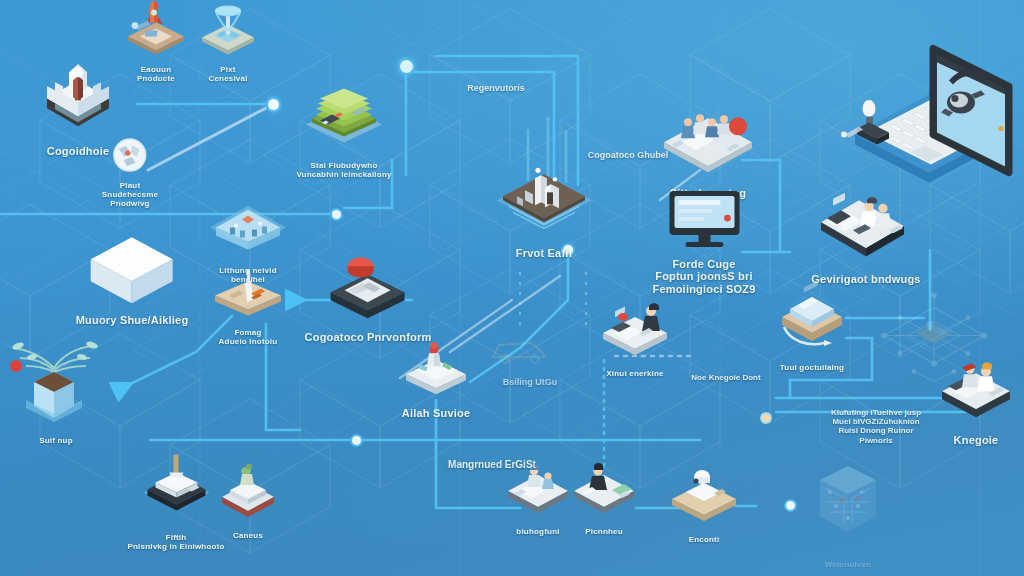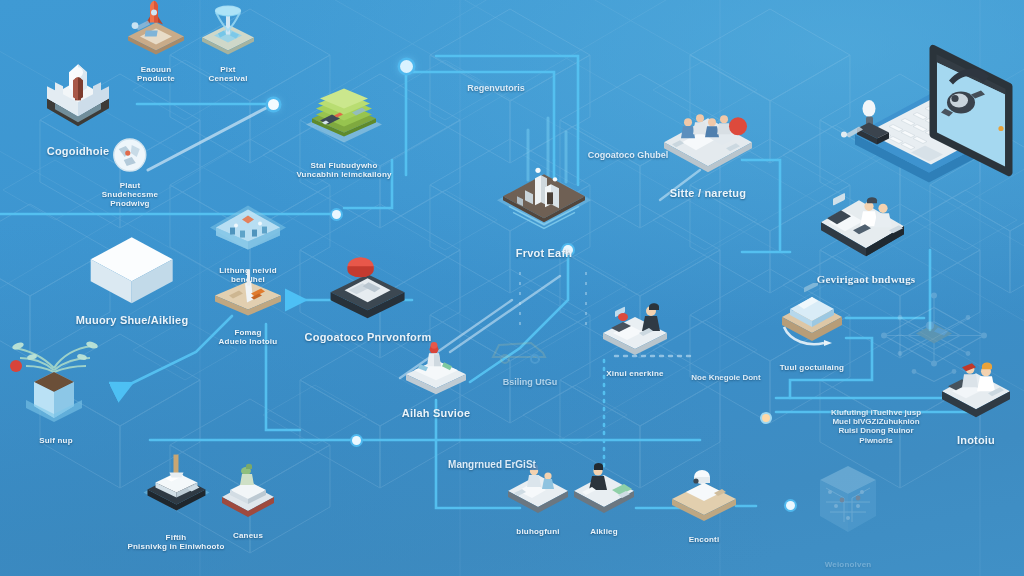--- a/index.html
+++ b/index.html
@@ -458,22 +458,39 @@
           <path d="M67,23 L77,23 L79,34 L65,34 Z" fill="#d8dfe4"></path>
         </g>
         <ellipse cx="86" cy="26" rx="9" ry="9" fill="#dd4a3c"></ellipse>
         <path d="M20,44 L28,40 L32,43 L24,47 Z" fill="#c9d6de"></path>
         <path d="M74,48 L84,43 L88,46 L78,51 Z" fill="#ccd9e1"></path>
       </svg>
     </div>
     <div class="cap m">Sitte / naretug</div>
   </div>
 
-
-  <div class="node" style="left:866px;top:230px;font-family:Liberation Serif, serif;">
+  <div class="node" style="left:704px;top:240px;">
+    <div class="art">
+      <svg width="86" height="66" viewBox="0 0 86 66">
+        <rect x="8" y="6" width="70" height="44" rx="4" fill="#2b333a"></rect>
+        <rect x="13" y="11" width="60" height="32" rx="2" fill="#bfe2f4"></rect>
+        <rect x="17" y="15" width="42" height="5" rx="1.5" fill="#eaf6fc"></rect>
+        <rect x="17" y="24" width="34" height="4" rx="1.5" fill="#d7ecf7"></rect>
+        <rect x="17" y="32" width="26" height="4" rx="1.5" fill="#d7ecf7"></rect>
+        <circle cx="66" cy="33" r="3.4" fill="#dd4a3c"></circle>
+        <rect x="37" y="50" width="12" height="8" fill="#2b333a"></rect>
+        <rect x="24" y="57" width="38" height="5" rx="2.4" fill="#2b333a"></rect>
+      </svg>
+    </div>
+    <div class="cap m">Forde Cuge
+Foptun joonsS bri
+Femoiingioci SOZ9</div>
+  </div>
+
+  <div class="node" style="left:866px;top:230px;">
     <div class="art">
       <svg width="118" height="92" viewBox="0 0 118 92">
         <path d="M59,74 L14,48 L52,26 L97,52 Z" fill="#e6ecef"></path>
         <path d="M59,74 L14,48 L14,56 L59,82 L97,60 L97,52 Z" fill="#2f3a44"></path>
         <path d="M97,52 L97,60 L59,82 L59,74 Z" fill="#1f2931"></path>
         <path d="M22,48 L40,38 L56,47 L38,57 Z" fill="#f4f8fa"></path>
         <path d="M20,44 L34,36 L44,42 L30,50 Z" fill="#3c4853"></path>
         <rect x="26" y="37" width="12" height="7" rx="1" fill="#cfe0ea" transform="skewY(-26)"></rect>
         <g>
           <circle cx="62" cy="32" r="4.6" fill="#f3d2b0"></circle>
@@ -591,21 +608,21 @@
           <circle cx="56" cy="18" r="5" fill="#f3d2b0"></circle>
           <path d="M50,23 L62,23 L65,38 L47,38 Z" fill="#ffffff"></path>
           <path d="M52,13 C52,8 62,8 62,13 L62,16 L52,16 Z" fill="#e8a33c"></path>
           <circle cx="40" cy="16" r="4.4" fill="#f3d2b0"></circle>
           <path d="M34,21 L46,21 L48,34 L32,34 Z" fill="#dbe3e9"></path>
           <path d="M32,14 L42,10 L46,14 L36,18 Z" fill="#c0392b"></path>
         </g>
         <path d="M58,40 L70,34 L74,37 L62,43 Z" fill="#cbd8e0"></path>
       </svg>
     </div>
-    <div class="cap m">Inotoiu</div>
+    <div class="cap m">Knegoie</div>
   </div>
 
   <div class="node" style="left:176px;top:502px;">
     <div class="art">
       <svg width="90" height="74" viewBox="0 0 90 74">
         <path d="M45,58 L12,40 L45,22 L78,40 Z" fill="#7fc8ea" opacity=".5"></path>
         <path d="M45,52 L16,37 L45,22 L74,37 Z" fill="#2f3a44"></path>
         <path d="M45,52 L16,37 L16,43 L45,58 L74,43 L74,37 Z" fill="#1f272e"></path>
         <path d="M45,40 L24,30 L45,20 L66,30 Z" fill="#f4f8fa"></path>
         <path d="M24,30 L24,35 L45,45 L45,40 Z" fill="#d3e0e8"></path>
@@ -662,21 +679,21 @@
         <path d="M42,48 L12,32 L42,16 L72,32 Z" fill="#e8eef2"></path>
         <path d="M42,48 L12,32 L12,38 L42,54 L72,38 L72,32 Z" fill="#6b7781"></path>
         <path d="M50,31 L62,25 L70,30 L58,36 Z" fill="#8fd0a8"></path>
         <circle cx="36" cy="12" r="4.6" fill="#f3d2b0"></circle>
         <path d="M30,17 L42,17 L45,31 L27,31 Z" fill="#2b343c"></path>
         <path d="M32,7 C32,3 41,3 41,7 L41,11 L32,11 Z" fill="#232a31"></path>
         <path d="M20,33 L30,28 L34,31 L24,36 Z" fill="#f4f8fa"></path>
         <path d="M56,36 L64,32 L68,35 L60,39 Z" fill="#cfdce4"></path>
       </svg>
     </div>
-    <div class="cap s">Aiklieg</div>
+    <div class="cap s">Picnnheu</div>
   </div>
 
   <div class="node" style="left:704px;top:506px;">
     <div class="art">
       <svg width="84" height="62" viewBox="0 0 84 62">
         <path d="M42,48 L10,32 L42,16 L74,32 Z" fill="#e2cfae"></path>
         <path d="M42,48 L10,32 L10,38 L42,54 L74,38 L74,32 Z" fill="#bda783"></path>
         <path d="M42,34 L24,25 L42,16 L60,25 Z" fill="#f6f9fb"></path>
         <ellipse cx="40" cy="10" rx="8" ry="7" fill="#f7fafc"></ellipse>
         <path d="M32,10 L32,16 L48,16 L48,10 Z" fill="#e4ebef"></path>

